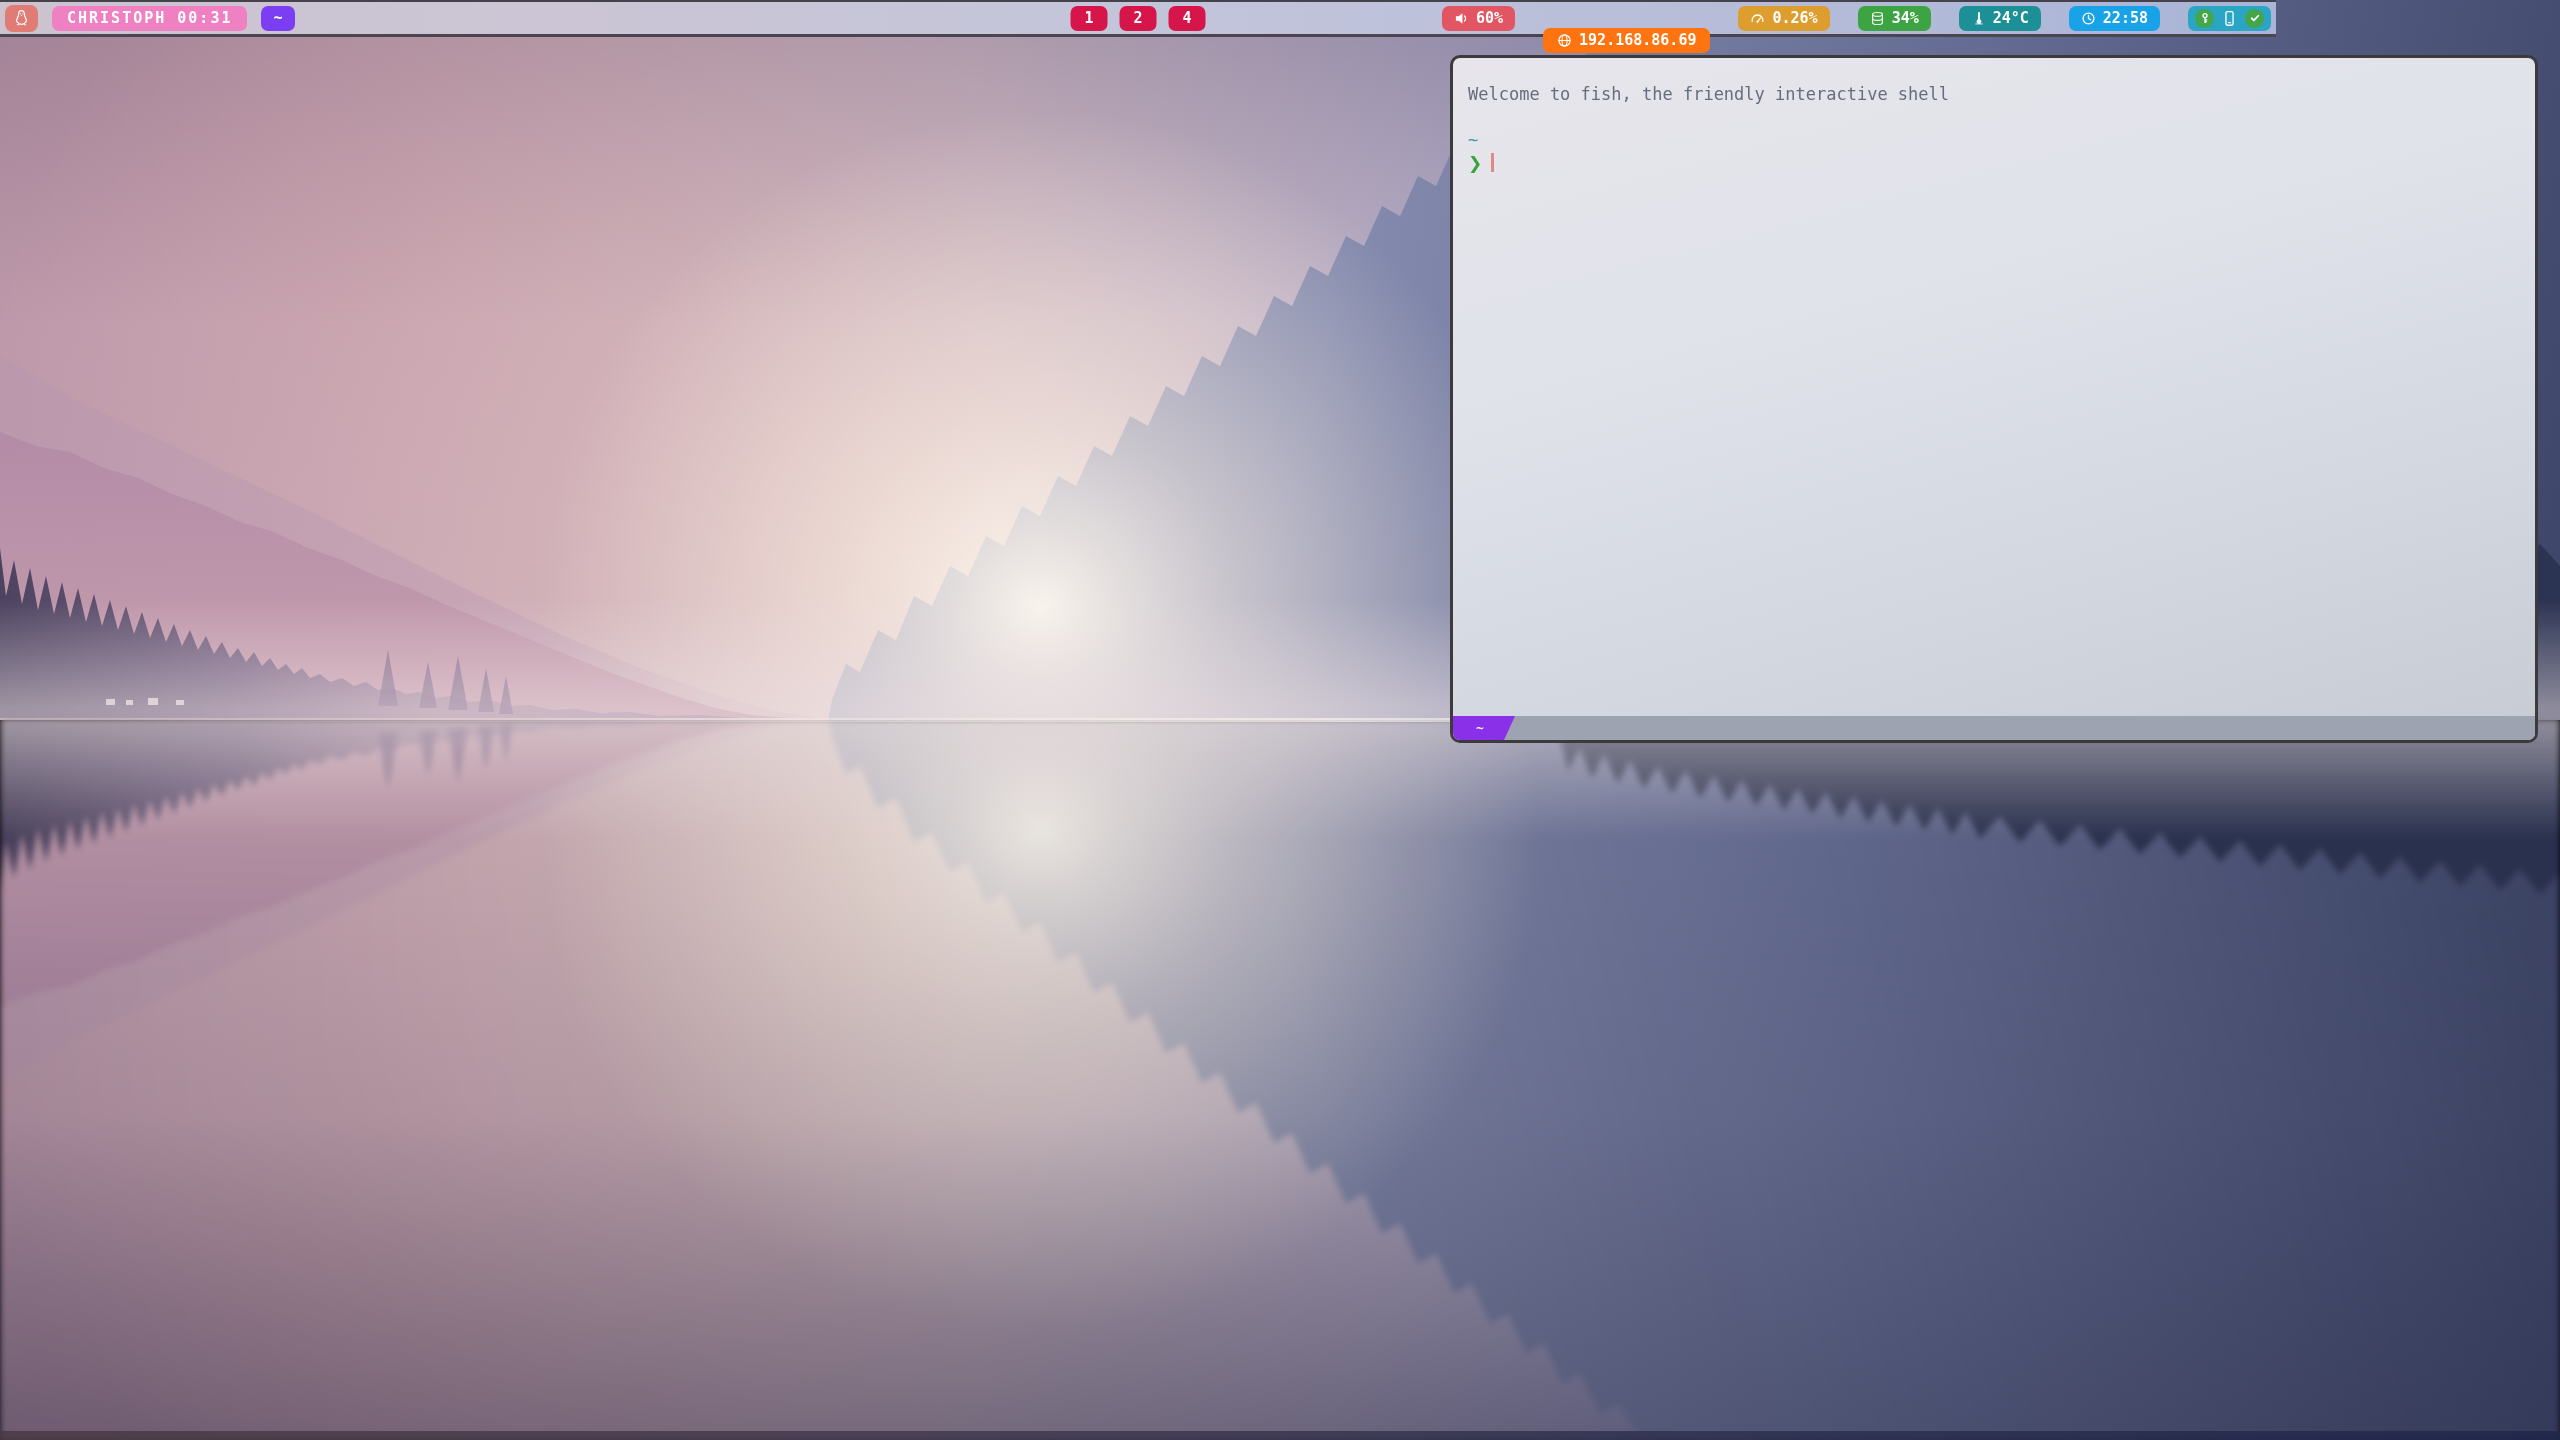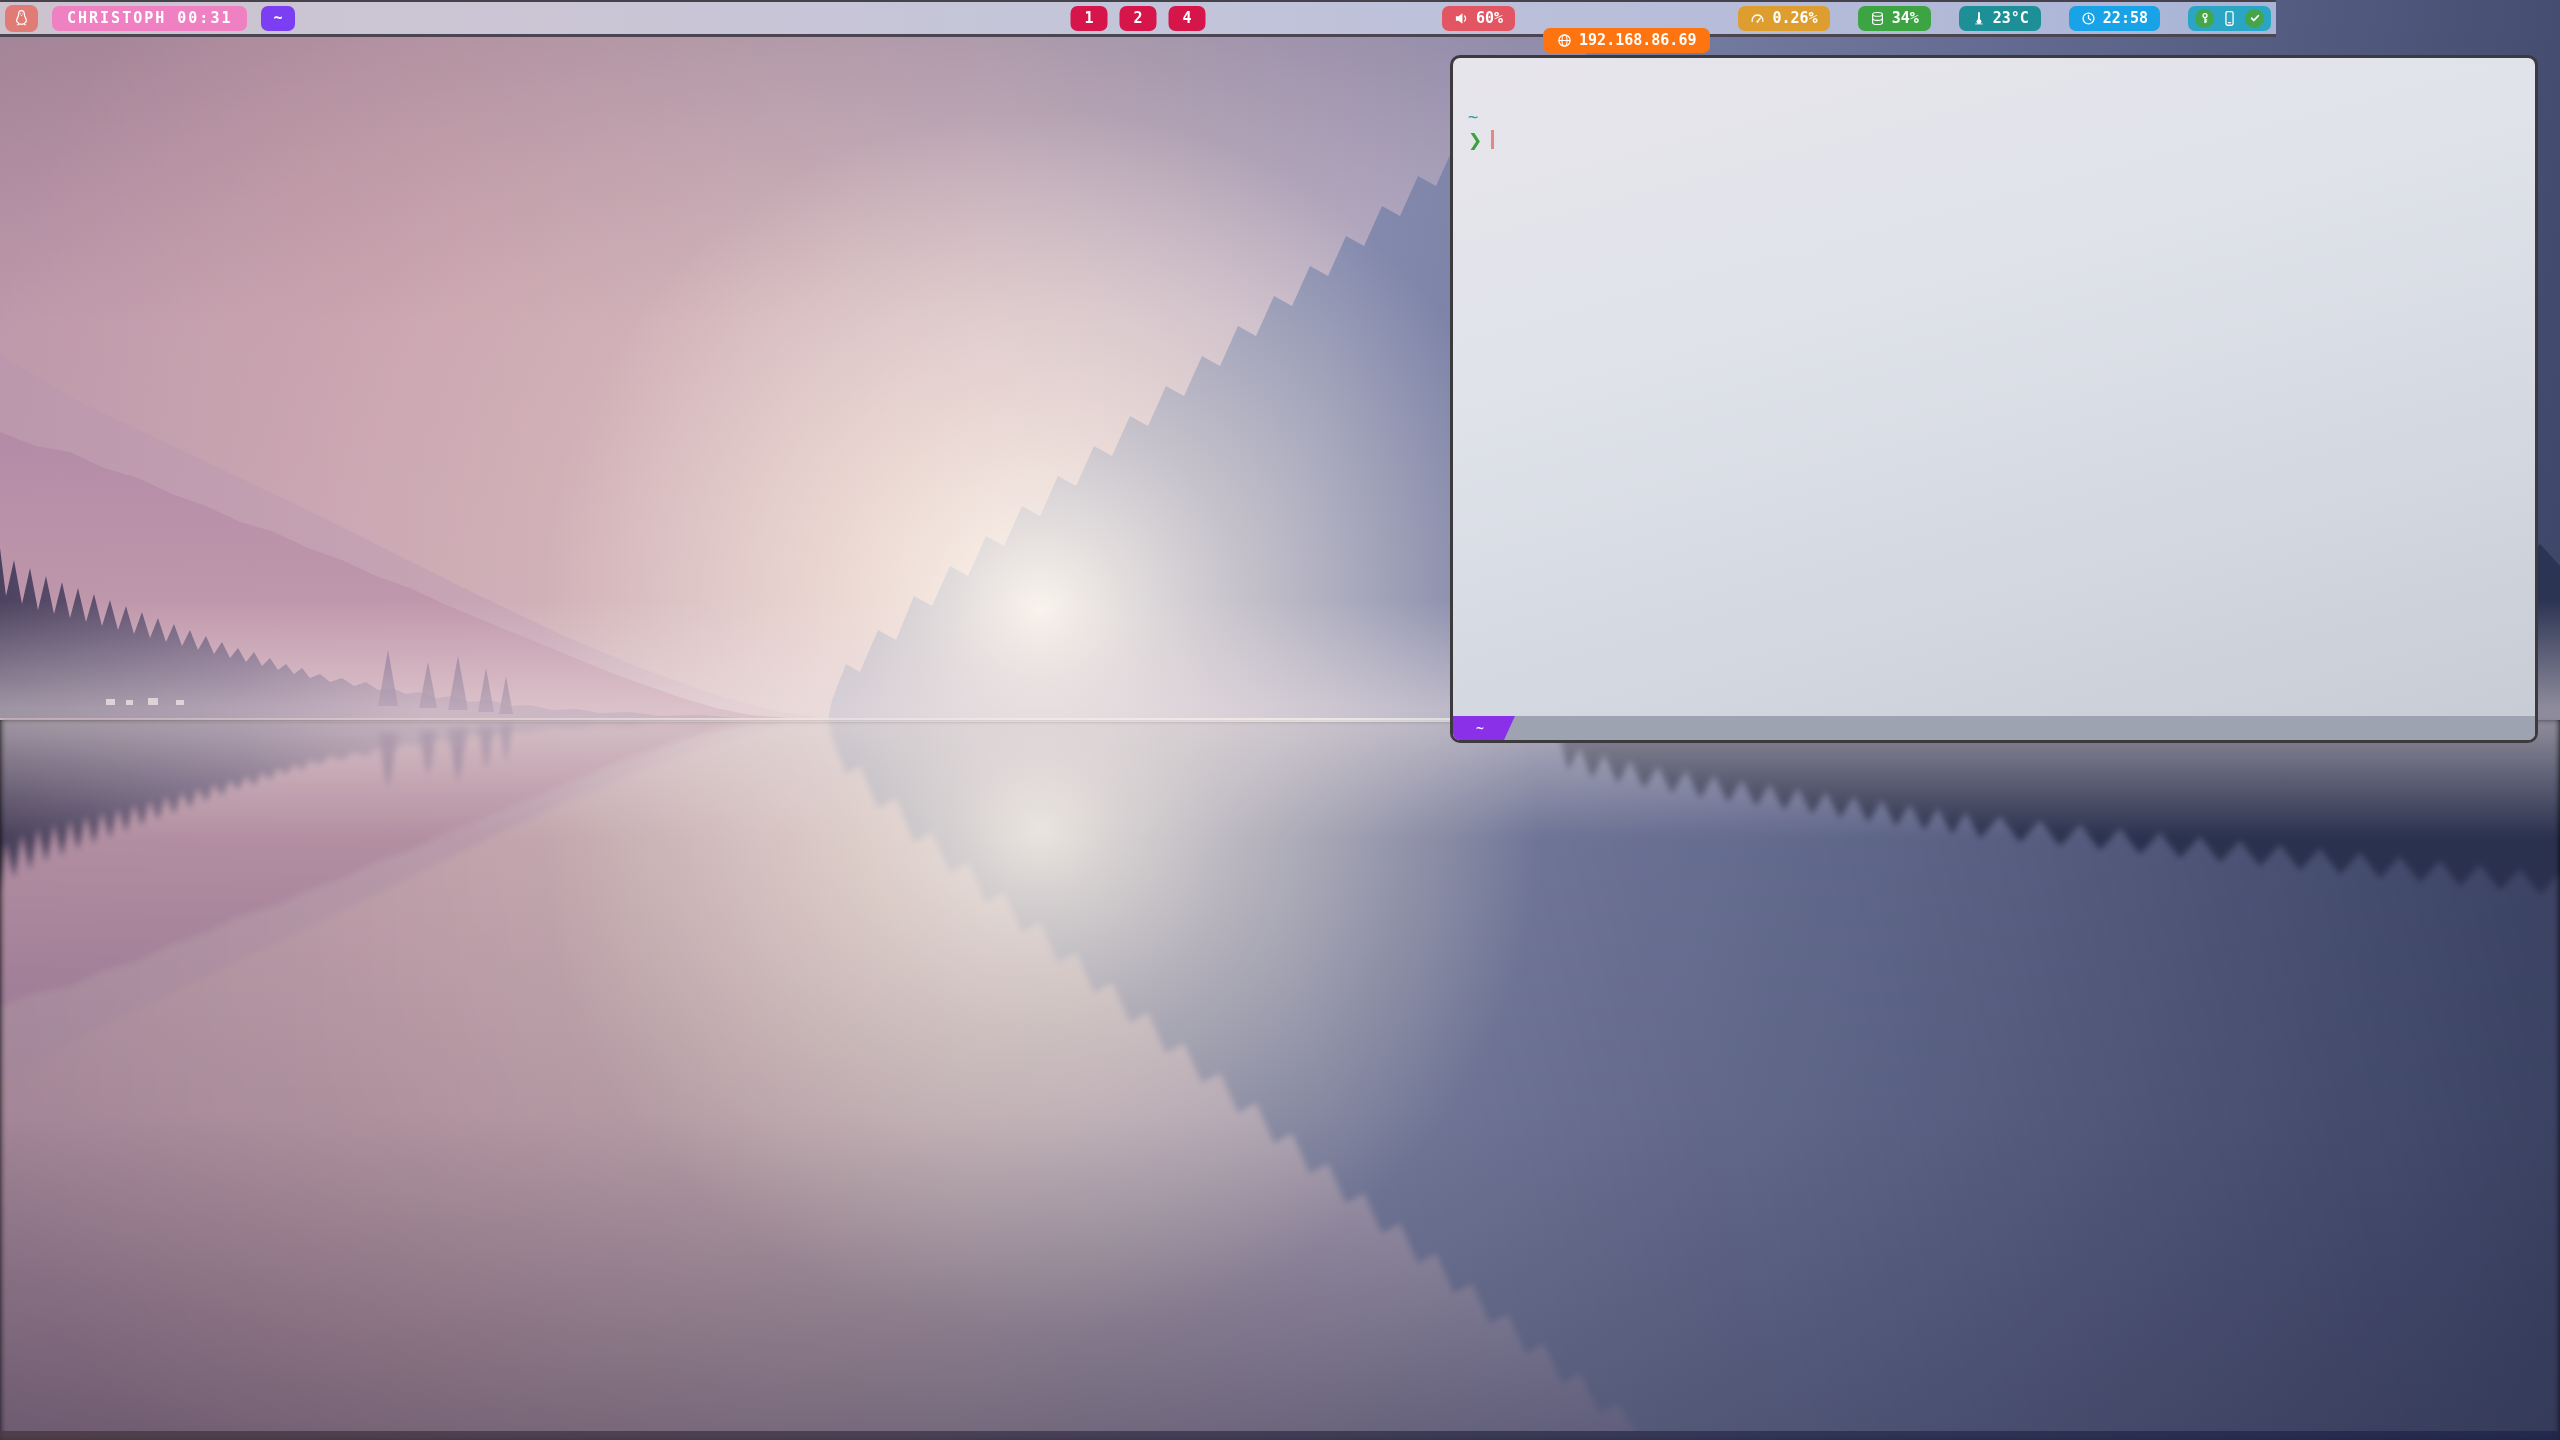--- a/index.html
+++ b/index.html
@@ -171,20 +171,21 @@
         </svg>
       </div>
       <div class="water-shade"></div>
       <div class="water-line"></div>
       <div class="water-bottom"></div>
     </div>
   </div>
 
   <div class="terminal">
     <div class="term-body">
+      <div class="t-line">Welcome to fish, the friendly interactive shell</div>
       <div class="t-line"></div>
       <div class="t-line t-dir">~</div>
       <div class="t-line"><span class="t-chev">❯</span><span class="t-cursor"></span></div>
     </div>
     <div class="tabbar">
       <div class="tab-active" style="background: rgb(138, 48, 232);">~</div>
     </div>
   </div>
 
   <div class="topbar">
@@ -239,21 +240,21 @@
           <path d="M2.8 8v4.4c0 1.1 2.3 2 5.2 2s5.2-.9 5.2-2V8" fill="none" stroke="#fff" stroke-width="1.2"></path>
         </svg>
         <span>34%</span>
       </div>
       <div class="badge" style="background: rgb(29, 143, 150);">
         <svg width="15" height="15" viewBox="0 0 16 16">
           <path d="M8.5 2.2v7" stroke="#fff" stroke-width="2.1" stroke-linecap="round"></path>
           <circle cx="8.5" cy="11.3" r="2.6" fill="#fff"></circle>
           <path d="M4.5 13.8h8" stroke="#fff" stroke-width="1" opacity=".9"></path>
         </svg>
-        <span>23°C</span>
+        <span>24°C</span>
       </div>
       <div class="badge" style="background: rgb(24, 163, 232);">
         <svg width="15" height="15" viewBox="0 0 16 16">
           <circle cx="8" cy="8" r="5.8" fill="none" stroke="#fff" stroke-width="1.4"></circle>
           <path d="M8 4.6V8l2.4 1.5" fill="none" stroke="#fff" stroke-width="1.4" stroke-linecap="round"></path>
         </svg>
         <span>22:58</span>
       </div>
       <div class="tray" style="background: rgb(42, 165, 196);">
         <div class="tray-circle">

